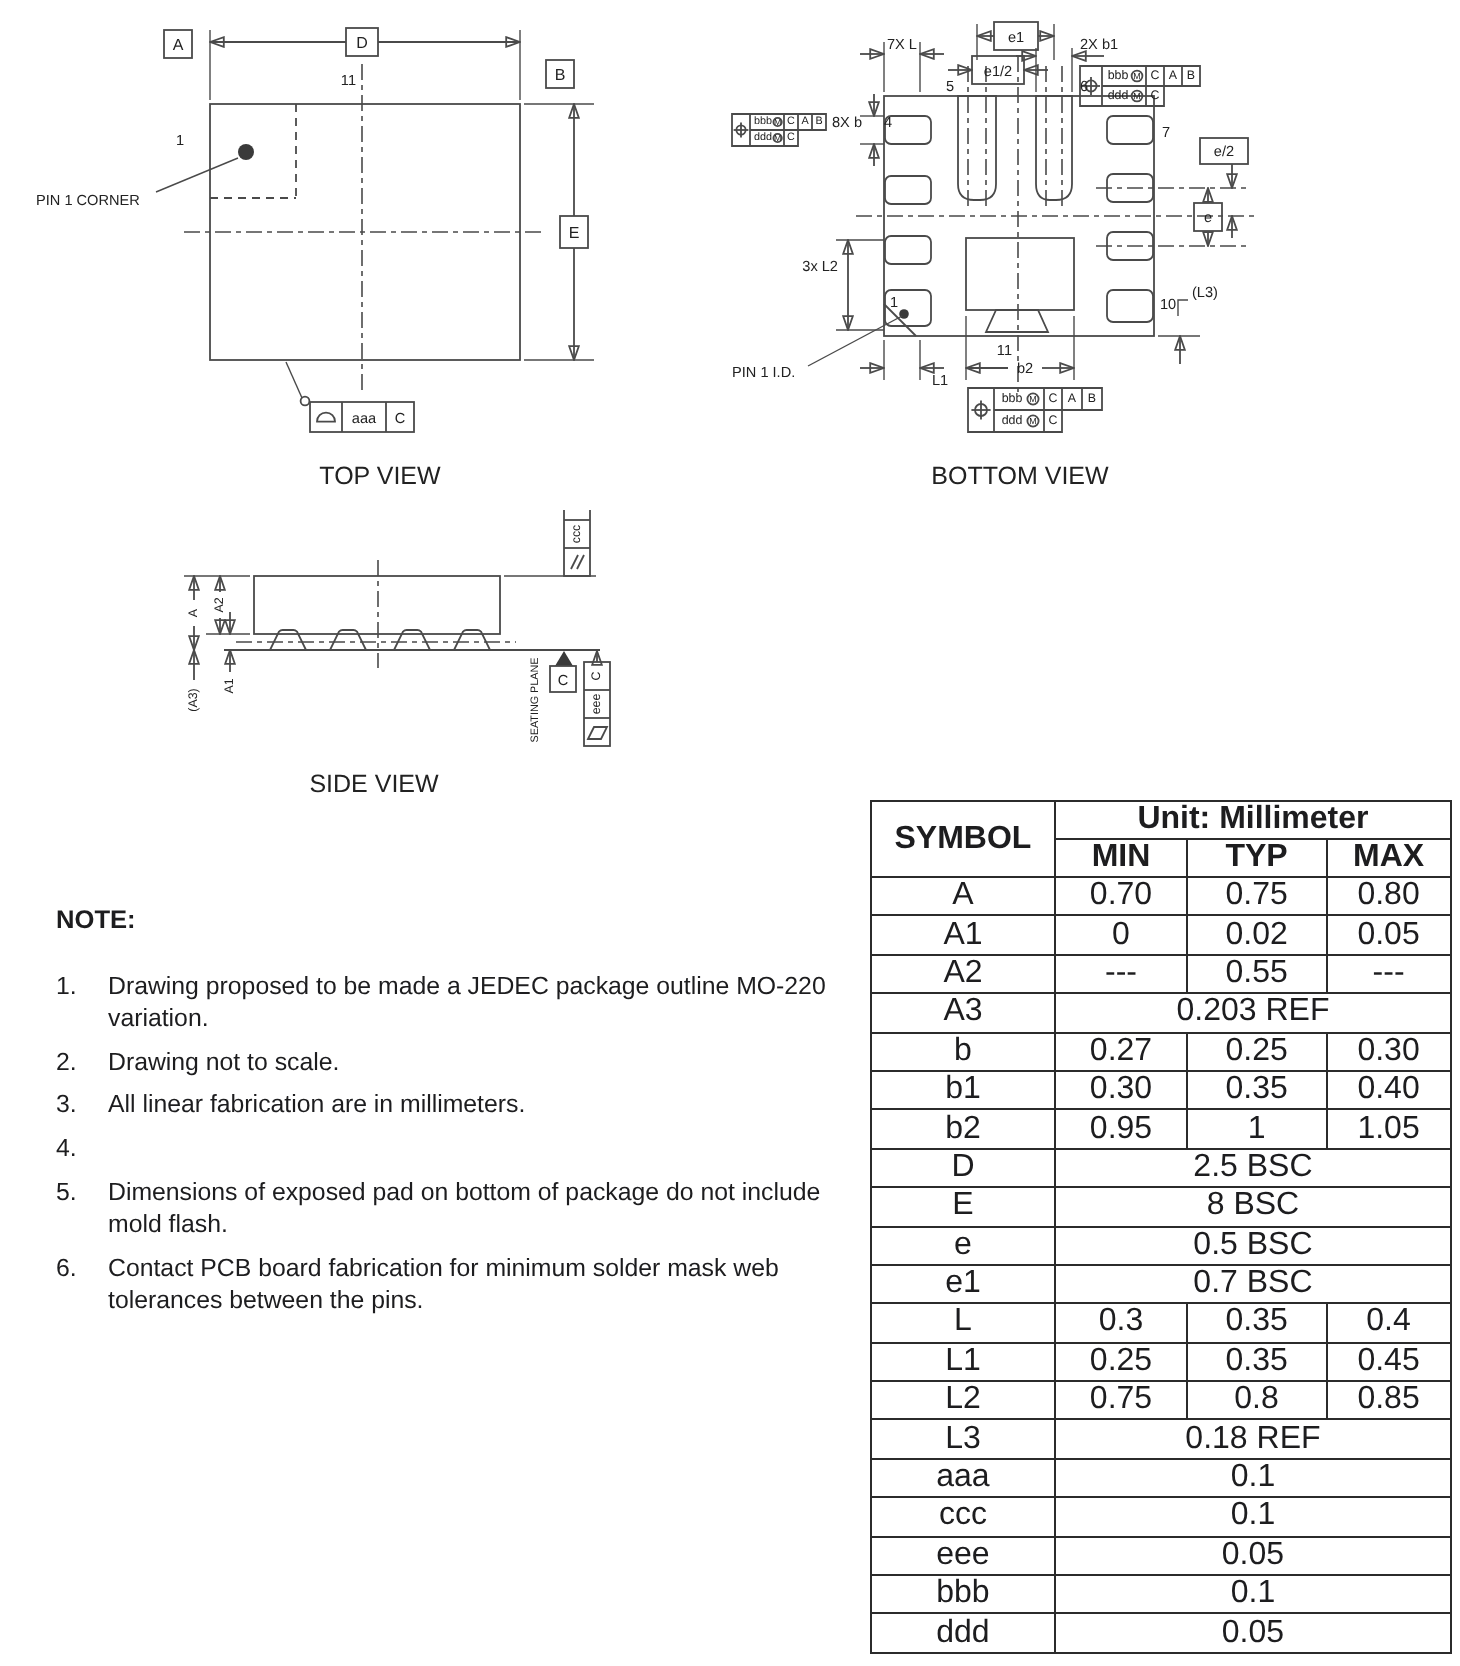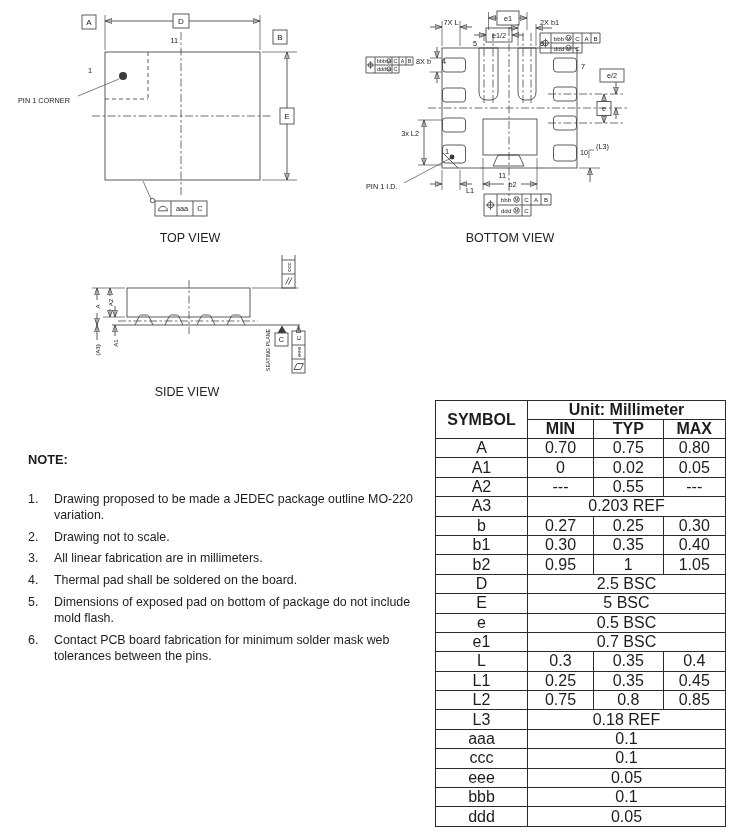--- a/index.html
+++ b/index.html
@@ -17,21 +17,21 @@
   .t12{font-size:12.5px;}
   .t8{font-size:8px;}
   .t7{font-size:7.3px;}
   .t6{font-size:6.2px;}
   .t5{font-size:5.4px;}
   .t4{font-size:4.4px;}
   .ta-s{text-anchor:start;}
   .ta-e{text-anchor:end;}
   
   .notes{position:absolute;left:28px;top:452px;width:412px;font-size:12.4px;line-height:16.6px;}
-  .nheading{font-weight:bold;font-size:12.8px;margin-bottom:22px;}
+  .nheading{font-weight:bold;font-size:12.8px;margin-bottom:16px;}
   .nitem{display:flex;margin-bottom:5px;}
   .nnum{width:26px;flex:0 0 26px;}
   .ntext{max-width:382px;}
   
   .dims{position:absolute;left:435px;top:400px;width:291px;border-collapse:collapse;
         font-size:16px;text-align:center;}
   .dims th,.dims td{border:1px solid #2b2b2b;padding:0 2px;}
   .dims th{font-weight:bold;height:16px;}
   .dims td{height:18.4px;font-weight:normal;}
   .dims .c-sym{width:90px;}
@@ -402,21 +402,20 @@
     <div class="nitem">
       <span class="nnum">2.</span>
       <span class="ntext">Drawing not to scale.</span>
     </div>
     <div class="nitem">
       <span class="nnum">3.</span>
       <span class="ntext">All linear fabrication are in millimeters.</span>
     </div>
     <div class="nitem">
       <span class="nnum">4.</span>
-      <span class="ntext">Thermal pad shall be soldered on the board.</span>
     </div>
     <div class="nitem">
       <span class="nnum">5.</span>
       <span class="ntext">Dimensions of exposed pad on bottom of package do not include mold flash.</span>
     </div>
     <div class="nitem">
       <span class="nnum">6.</span>
       <span class="ntext">Contact PCB board fabrication for minimum solder mask web tolerances between the pins.</span>
     </div>
   </div>
@@ -473,21 +472,21 @@
           <td>0.95</td>
           <td>1</td>
           <td>1.05</td>
         </tr>
       <tr>
           <td>D</td>
           <td colspan="3">2.5 BSC</td>
         </tr>
       <tr>
           <td>E</td>
-          <td colspan="3">5 BSC</td>
+          <td colspan="3">8 BSC</td>
         </tr>
       <tr>
           <td>e</td>
           <td colspan="3">0.5 BSC</td>
         </tr>
       <tr>
           <td>e1</td>
           <td colspan="3">0.7 BSC</td>
         </tr>
       <tr>

